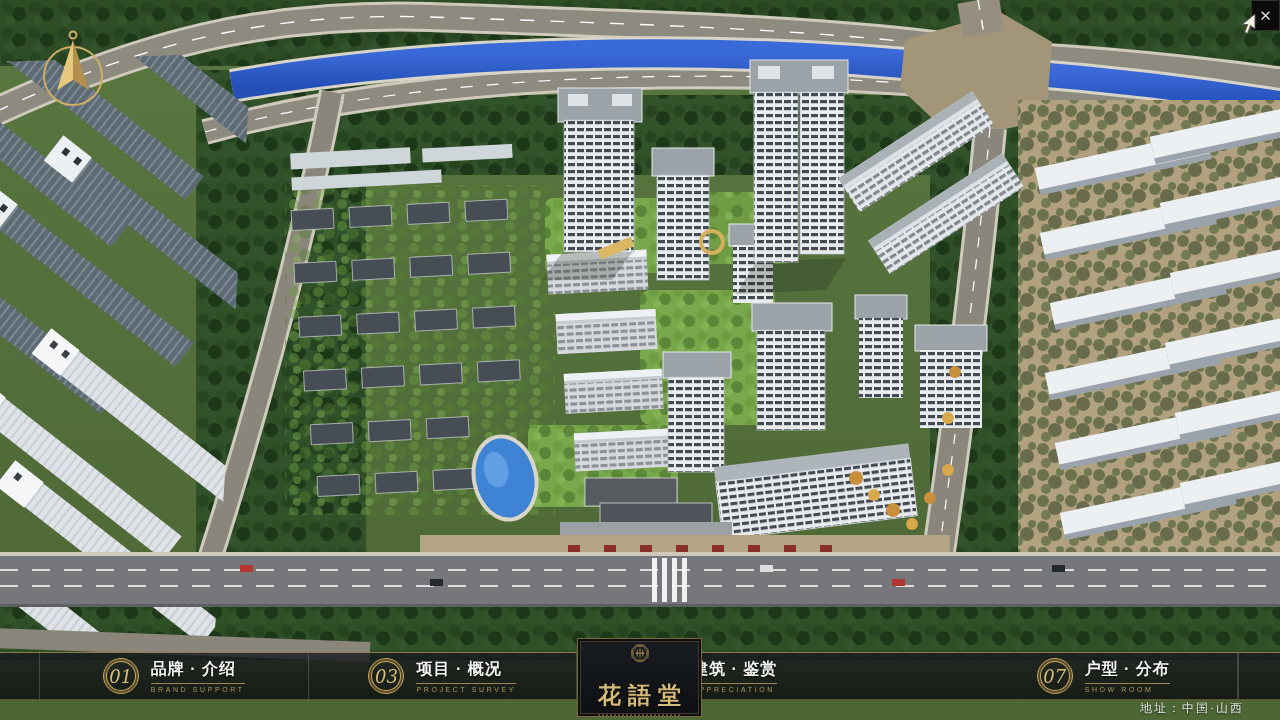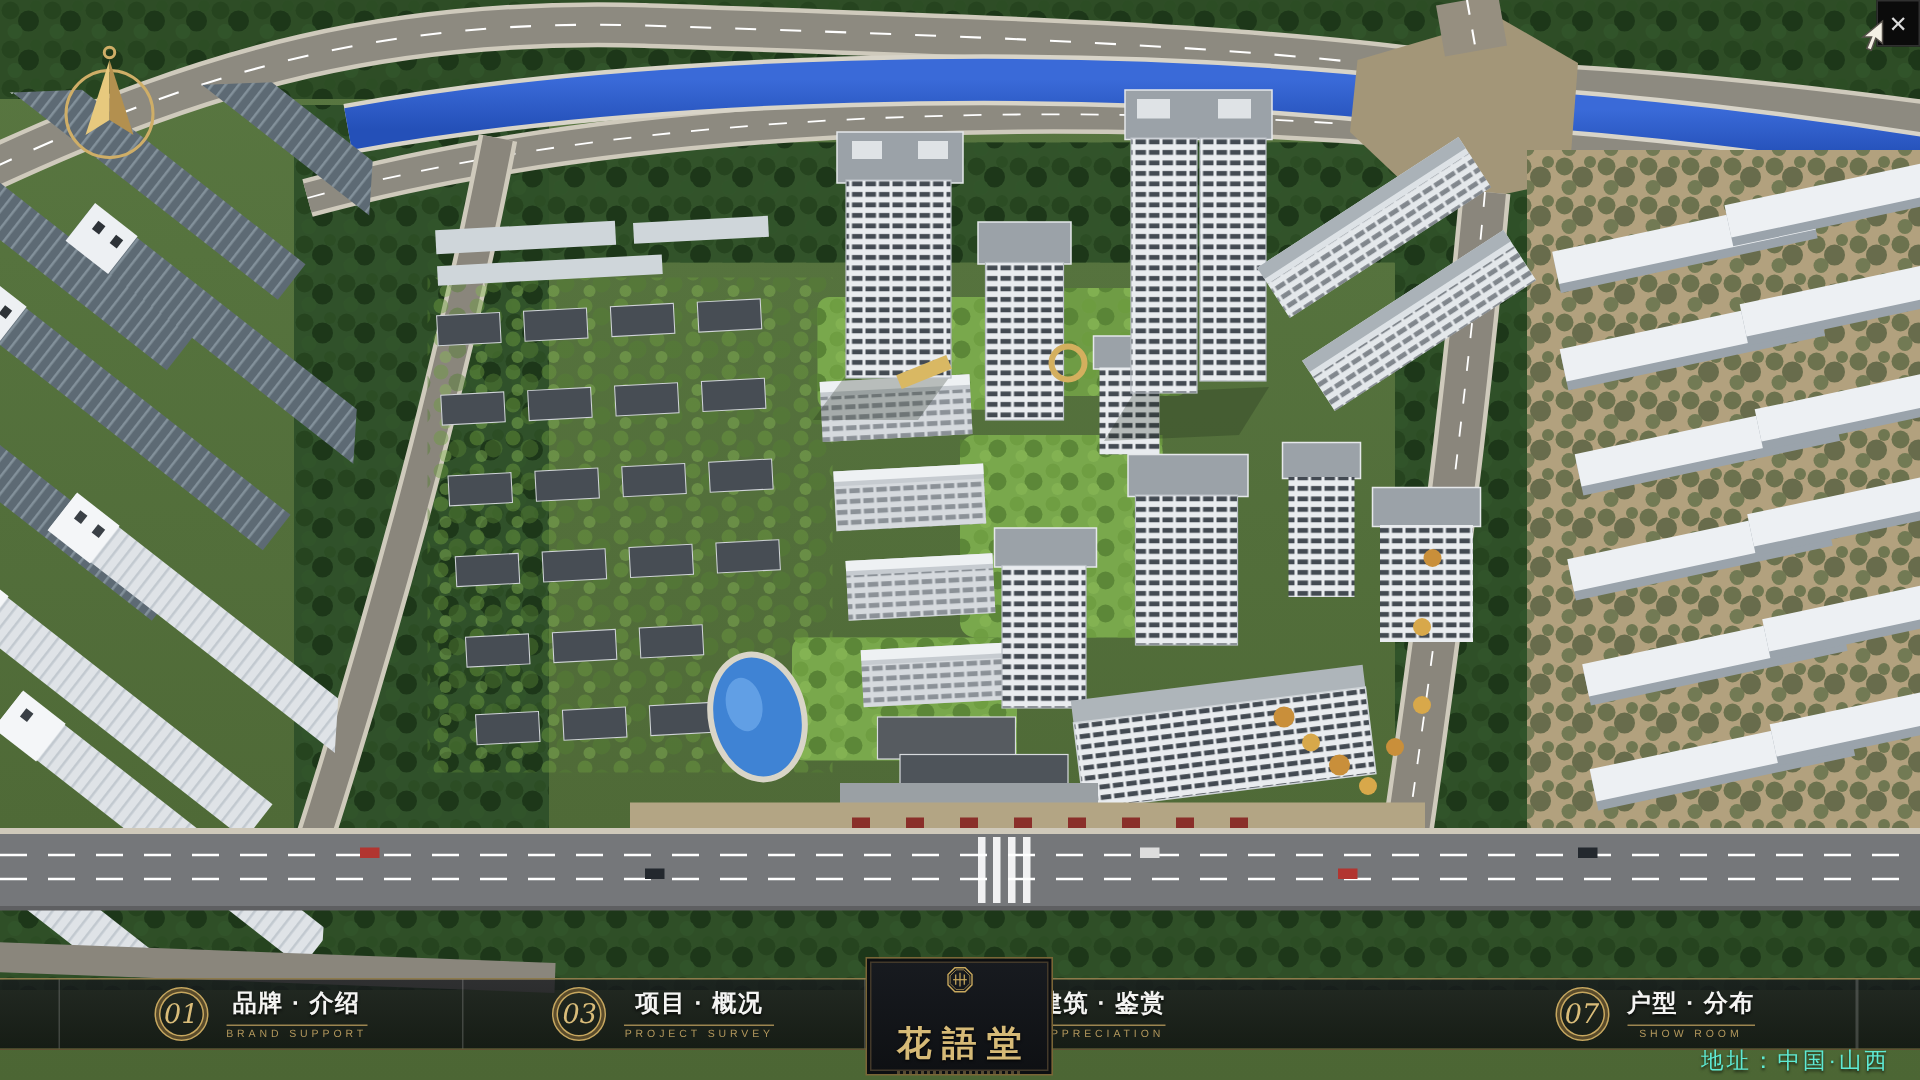--- a/index.html
+++ b/index.html
@@ -25,42 +25,42 @@
   .nav-stub{width:40px;border-right:1px solid rgba(210,210,210,.22);}
   .nav-stub.right{width:42px;border-right:none;border-left:1px solid rgba(210,210,210,.22);}
   .nav-cell{flex:1;display:flex;align-items:center;justify-content:center;gap:12px;
     border-right:1px solid rgba(210,210,210,.22);cursor:pointer;}
   .nav-cell.last{border-right:none;}
   .logo-gap{width:125px;}
   .nav-num{width:36px;height:36px;border-radius:50%;border:1px solid #c7a75f;
     display:flex;align-items:center;justify-content:center;flex:0 0 auto;
     box-shadow:inset 0 0 0 2px rgba(0,0,0,.55),inset 0 0 0 3px #c7a75f;
     color:#d9bc79;font:italic 18px "DejaVu Serif",serif;}
-  .nav-text{display:flex;flex-direction:column;align-items:center;}
+  .nav-text{display:flex;flex-direction:column;align-items:flex-start;}
   .nav-label{color:#f4f4f2;font-size:16px;font-weight:bold;letter-spacing:1px;
     text-shadow:0 1px 2px rgba(0,0,0,.8);white-space:nowrap;}
   .nav-underline{width:100%;height:1px;background:#9c8550;margin:3px 0 2px 0;}
   .nav-sub{color:#bm;color:#b2975c;font-size:7px;letter-spacing:2.6px;white-space:nowrap;}
 
   
   .logo-box{position:absolute;left:577px;top:638px;width:125px;height:79px;z-index:4;
     background:linear-gradient(#181b20,#0e1013);
     border:1px solid #7a6536;box-shadow:inset 0 0 0 2px #0c0e11,inset 0 0 0 3px #3a3categ;
     box-shadow:inset 0 0 0 2px #0c0e11, inset 0 0 0 3px #413push;
     box-shadow:inset 0 0 0 2px #0c0e11, inset 0 0 0 3px #43392a;
     display:flex;flex-direction:column;align-items:center;cursor:pointer;}
   .logo-seal{margin-top:5px;}
   .logo-name{color:#d6ba77;font:bold 23px "DejaVu Serif",serif;letter-spacing:7px;
     margin:18px 0 0 7px;text-shadow:0 1px 2px #000;}
   .logo-tagline{width:84px;height:3px;margin-top:3px;opacity:.65;
     background:repeating-linear-gradient(90deg,#7e6c45 0 2px,transparent 2px 4px);}
 
   
-  .address{position:absolute;right:20px;bottom:3px;z-index:4;color:#5eead4;
-    font-size:15px;letter-spacing:2px;text-shadow:0 1px 2px rgba(0,0,0,.7);}
+  .address{position:absolute;right:36px;bottom:3px;z-index:4;color:#e5e5e5;
+    font-size:12px;letter-spacing:2px;text-shadow:0 1px 2px rgba(0,0,0,.7);}
 </style>
 </head>
 <body>
 
 <div class="stage">
 
   <svg class="scene" viewBox="0 0 1280 720" preserveAspectRatio="none">
     <defs>
       <linearGradient id="gBase" x1="0" y1="0" x2="0" y2="1">
         <stop offset="0" stop-color="#597741"></stop>

